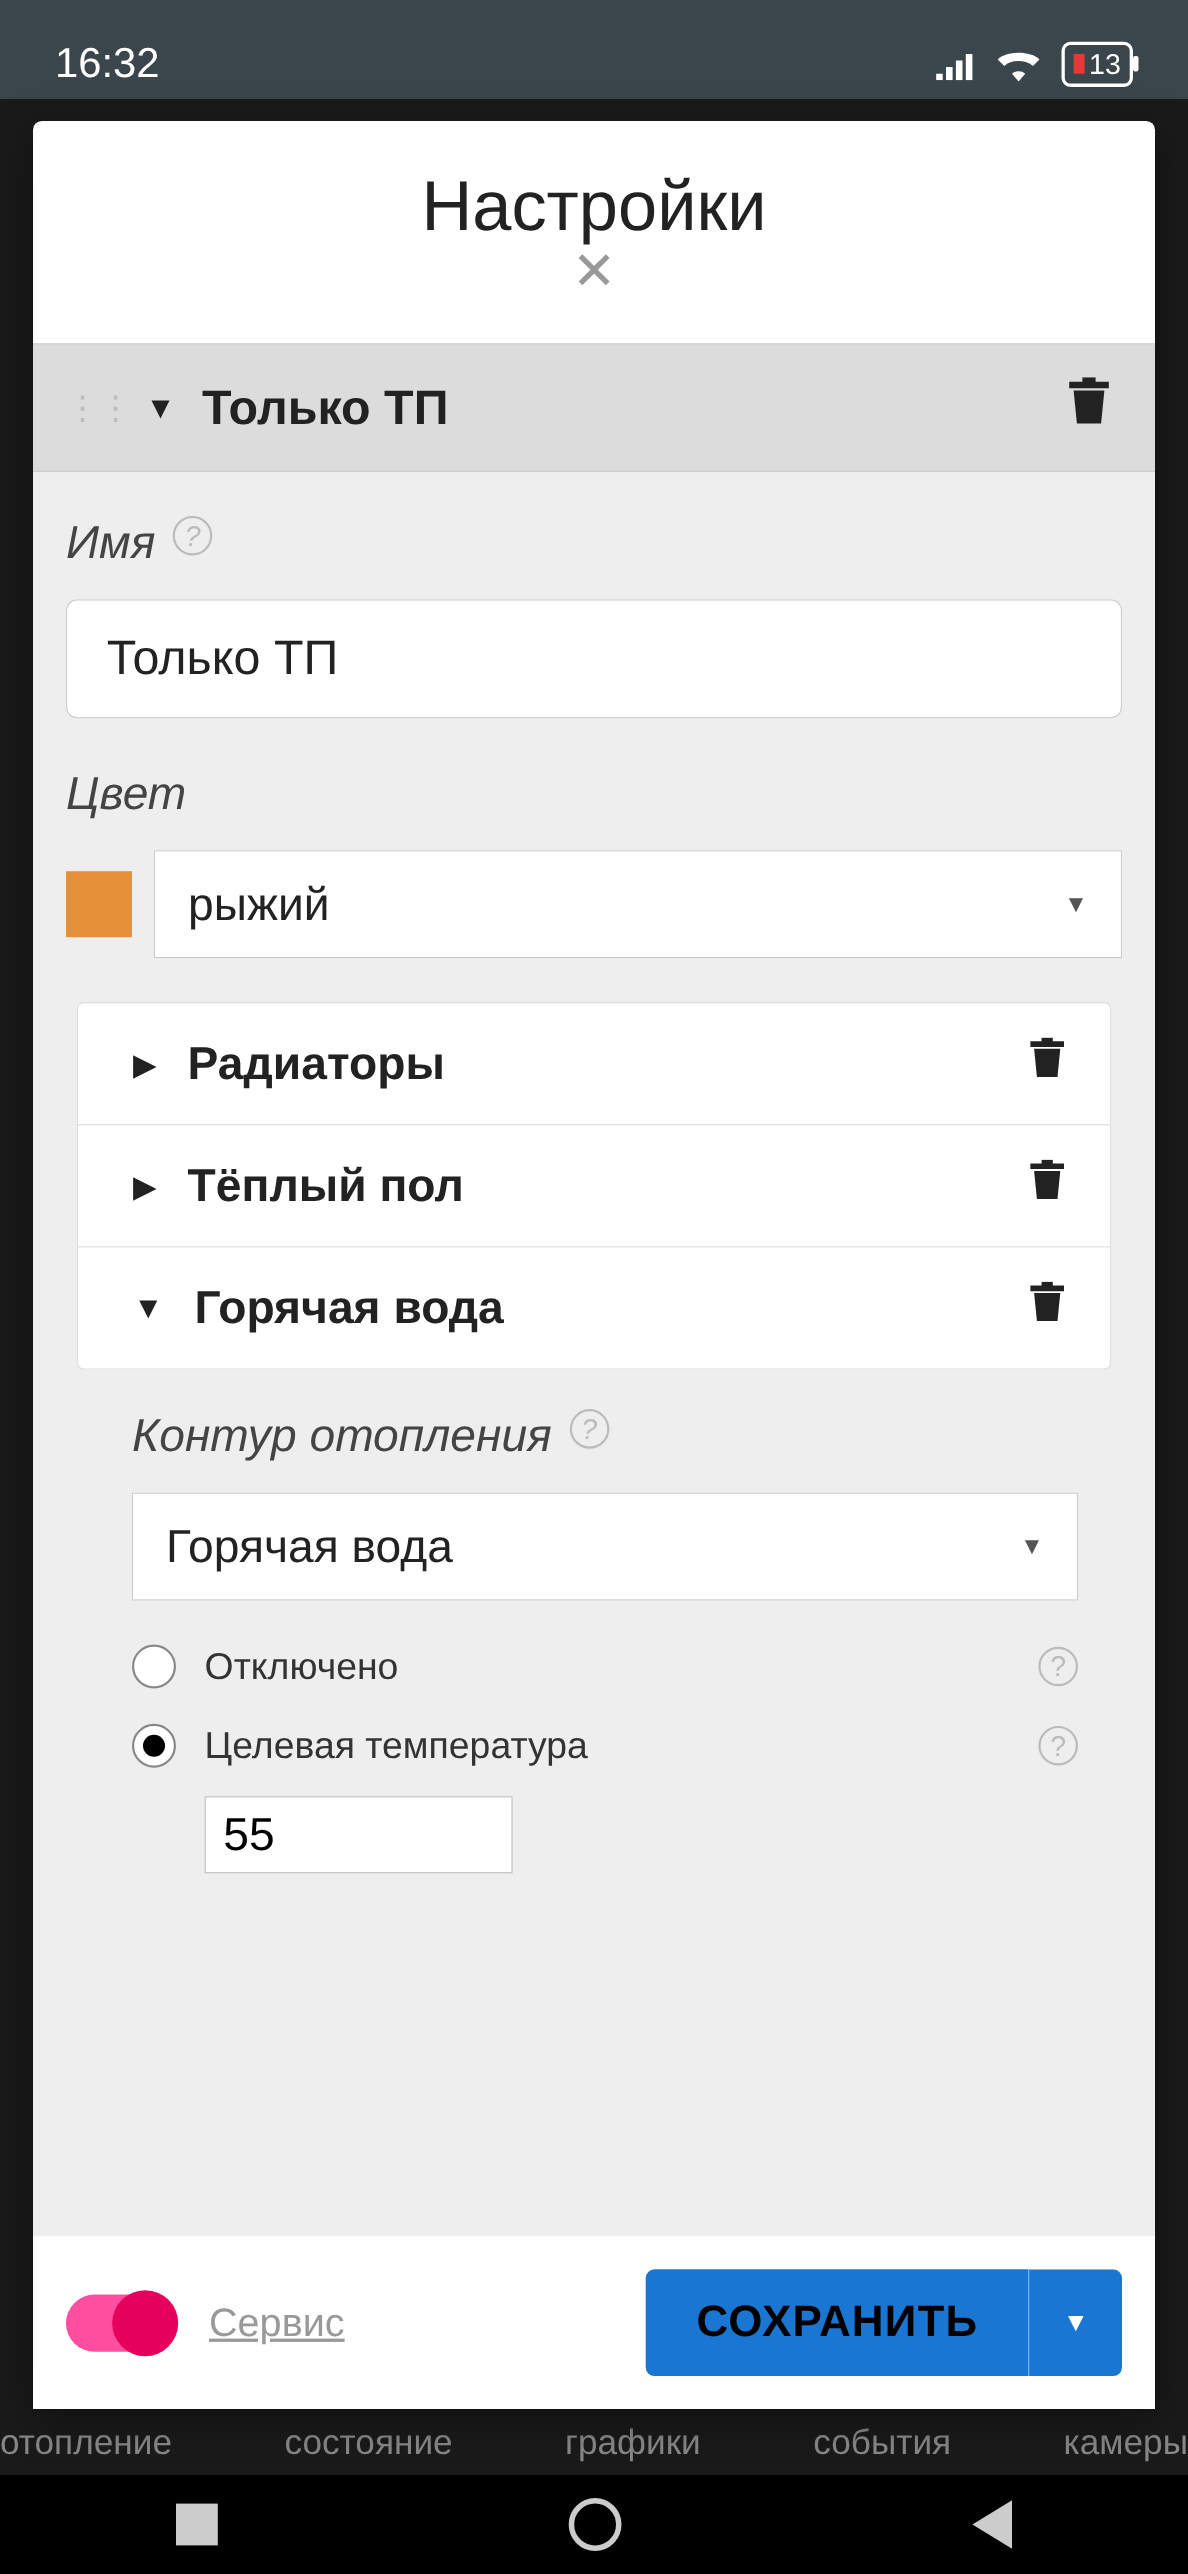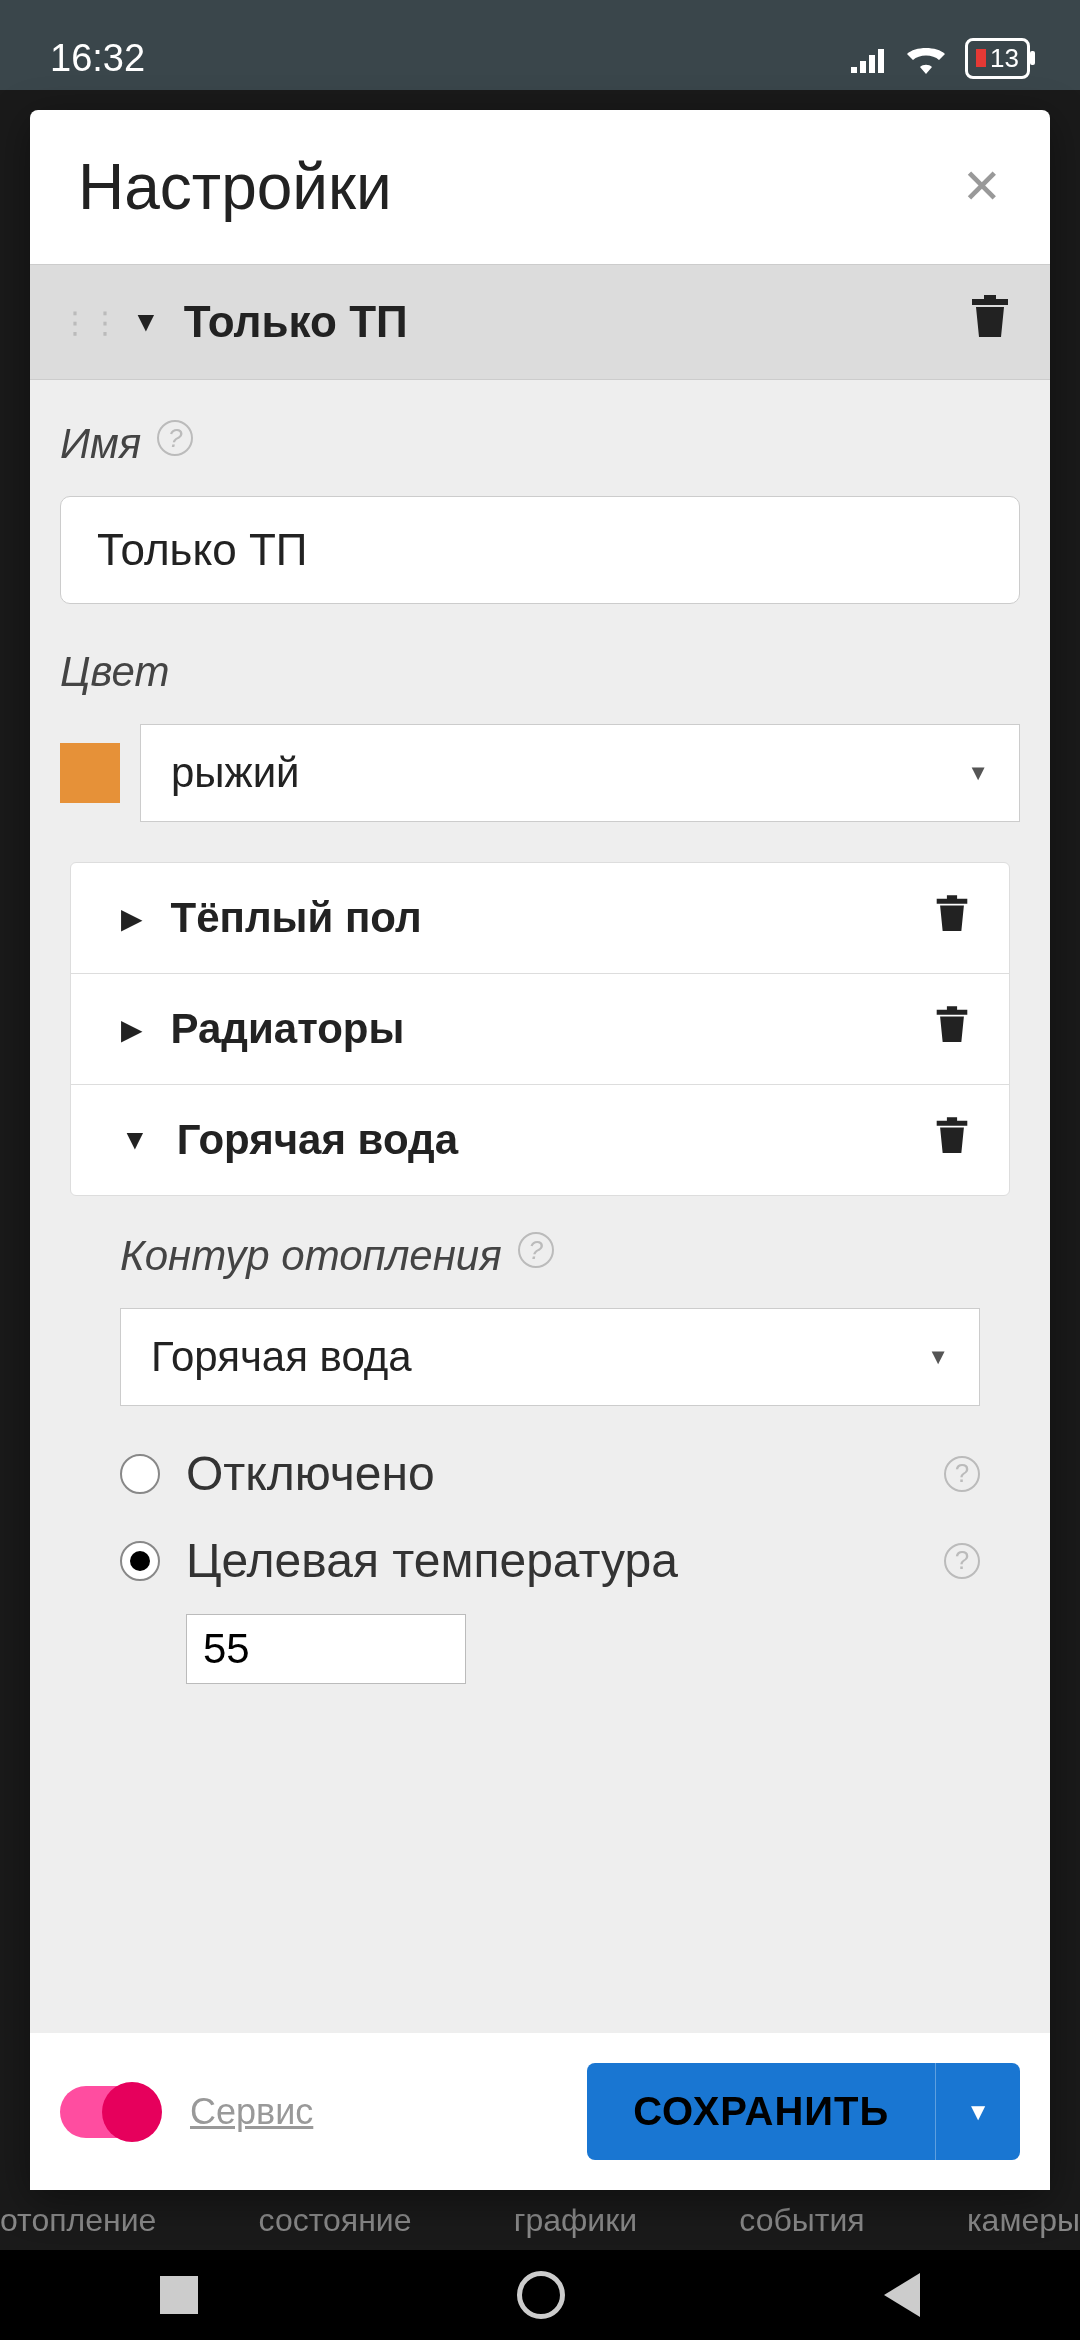--- a/index.html
+++ b/index.html
@@ -17,21 +17,21 @@
   .batt-red { display:inline-block; width:10px; height:18px; background:#e53935; margin-right:4px; vertical-align:middle; }
 
   .app-bg { position: absolute; top: 90px; left:0; right:0; bottom:0; background:#1a1a1a; }
 
   .modal {
     position: absolute; top: 110px; left: 30px; right: 30px; bottom: 150px;
     background: #fff; border-radius: 8px; display:flex; flex-direction:column;
     box-shadow: 0 10px 40px rgba(0,0,0,.4);
   }
   .modal-header {
-    padding: 40px 48px 40px 48px; display:flex; align-items:center; justify-content:space-between;
+    padding: 40px 48px 40px 48px; display:flex; align-items:center; justify-content:space-between;flex-direction:column;
   }
   .modal-title { font-size: 64px; font-weight: 400; color:#222; }
   .close-x { font-size: 48px; color:#999; font-weight:300; cursor:pointer; line-height:1; }
 
   .modal-body { flex:1; overflow:hidden; background:#eeeeee; }
 
   .section-hdr {
     background:#dcdcdc; border-top:1px solid #ccc; border-bottom:1px solid #ccc;
     display:flex; align-items:center; padding: 30px 30px;
   }
@@ -66,21 +66,21 @@
   .sub-row .caret { margin-right:28px; }
   .sub-row .sub-title { font-size:42px; font-weight:700; color:#222; flex:1; }
 
   .sub-detail { background:#eeeeee; padding: 36px 40px 40px 60px; }
   .radio-row { display:flex; align-items:center; padding:16px 0; gap:26px; }
   .radio {
     width:40px; height:40px; border:2px solid #888; border-radius:50%; background:#fff;
     display:inline-flex; align-items:center; justify-content:center; flex-shrink:0;
   }
   .radio.sel::after { content:""; width:20px; height:20px; background:#000; border-radius:50%; }
-  .radio-label { font-size:48px; color:#333; flex:1; }
+  .radio-label { font-size:34px; color:#333; flex:1; }
   .num-input {
     border:1px solid #bbb; background:#fff; font-size:42px; padding:10px 16px;
     width:280px; margin-left:66px; margin-top:10px;
   }
 
   .modal-footer {
     border-top:1px solid #eee; background:#fff; padding: 30px 30px;
     display:flex; align-items:center; gap:30px;
   }
   .toggle {
@@ -183,28 +183,28 @@
         <div class="color-swatch" style="background:#e69138"></div>
         <div class="select-like">
           <span>рыжий</span>
           <span class="select-caret">▼</span>
         </div>
       </div>
 
       <div class="sub-list">
         <div class="sub-row">
           <span class="caret right"></span>
-          <span class="sub-title">Тёплый пол</span>
+          <span class="sub-title">Радиаторы</span>
           <span class="trash"><svg width="34" height="38" viewBox="0 0 40 44">
                 <path fill="#222" d="M6 12h28l-3 30H9zM2 4h36v6H2zM14 0h12v4H14z"></path>
               </svg></span>
         </div>
         <div class="sub-row">
           <span class="caret right"></span>
-          <span class="sub-title">Радиаторы</span>
+          <span class="sub-title">Тёплый пол</span>
           <span class="trash"><svg width="34" height="38" viewBox="0 0 40 44">
                 <path fill="#222" d="M6 12h28l-3 30H9zM2 4h36v6H2zM14 0h12v4H14z"></path>
               </svg></span>
         </div>
         <div class="sub-row">
           <span class="caret down"></span>
           <span class="sub-title">Горячая вода</span>
           <span class="trash"><svg width="34" height="38" viewBox="0 0 40 44">
                 <path fill="#222" d="M6 12h28l-3 30H9zM2 4h36v6H2zM14 0h12v4H14z"></path>
               </svg></span>

